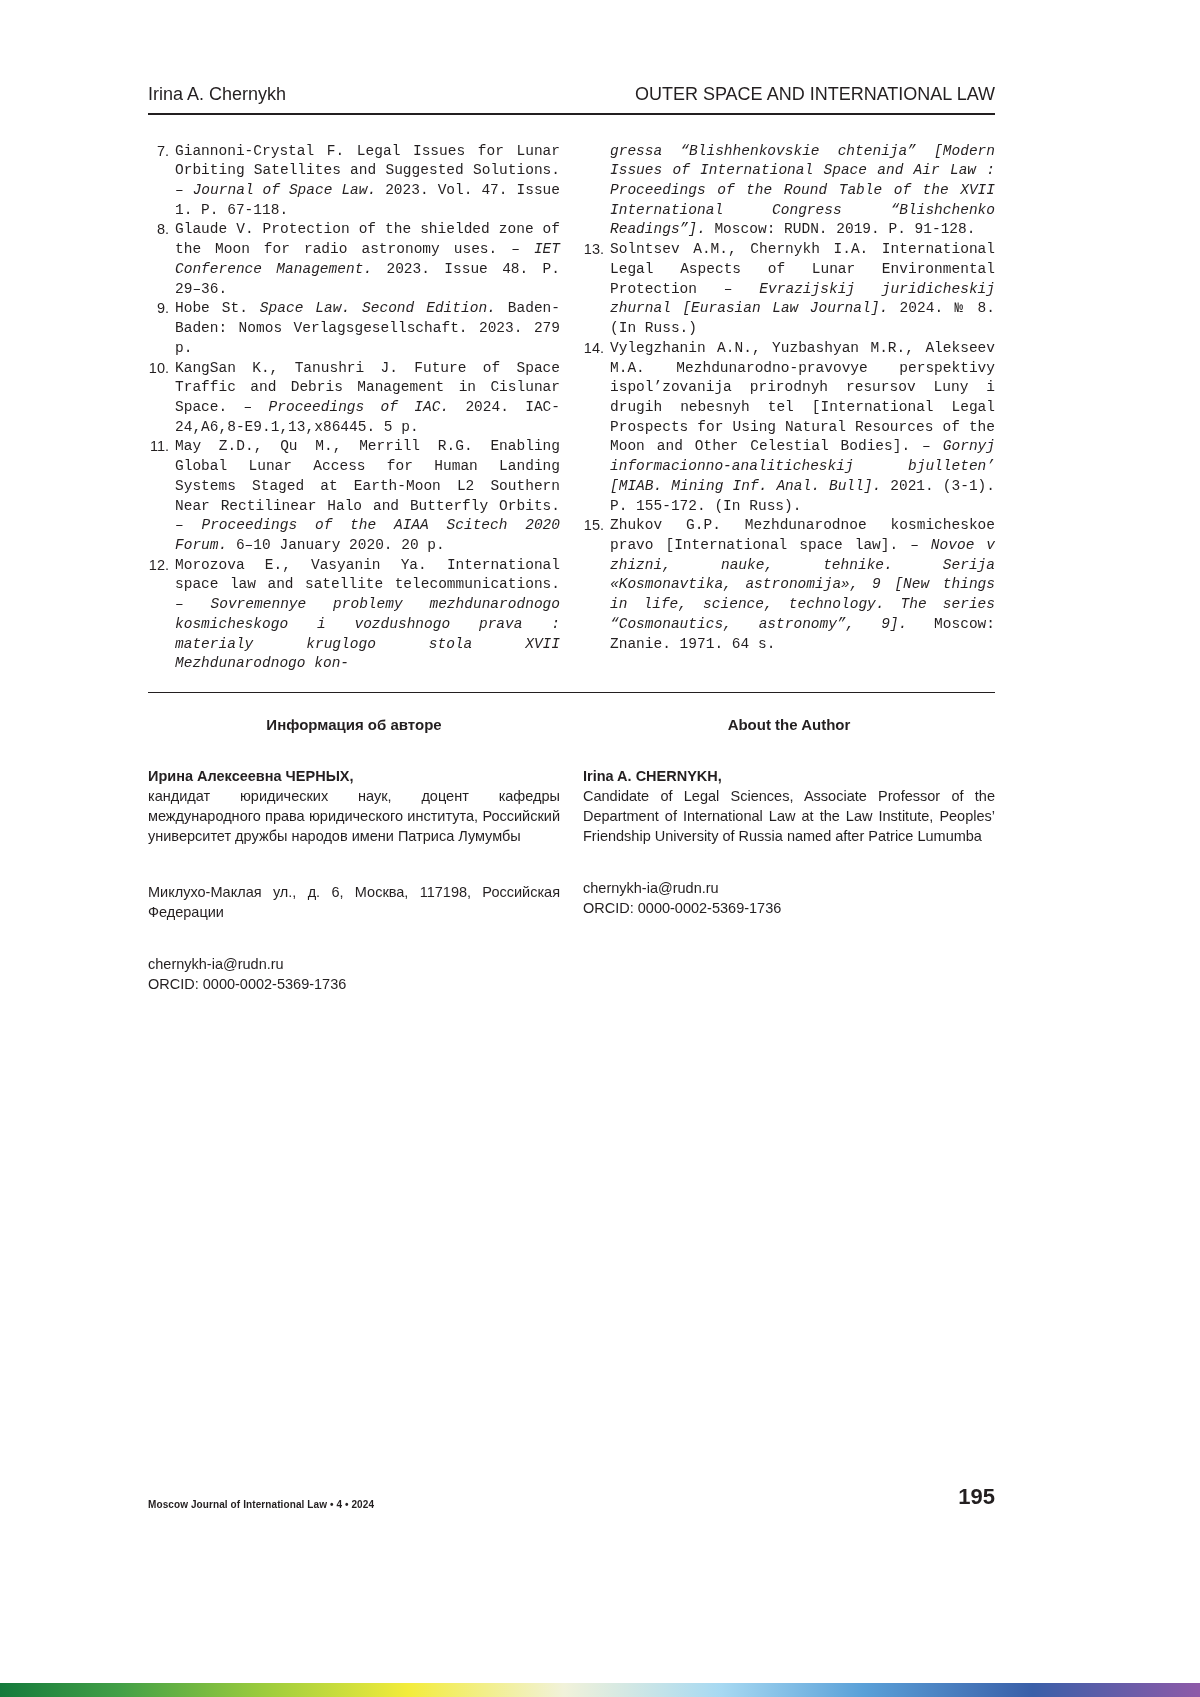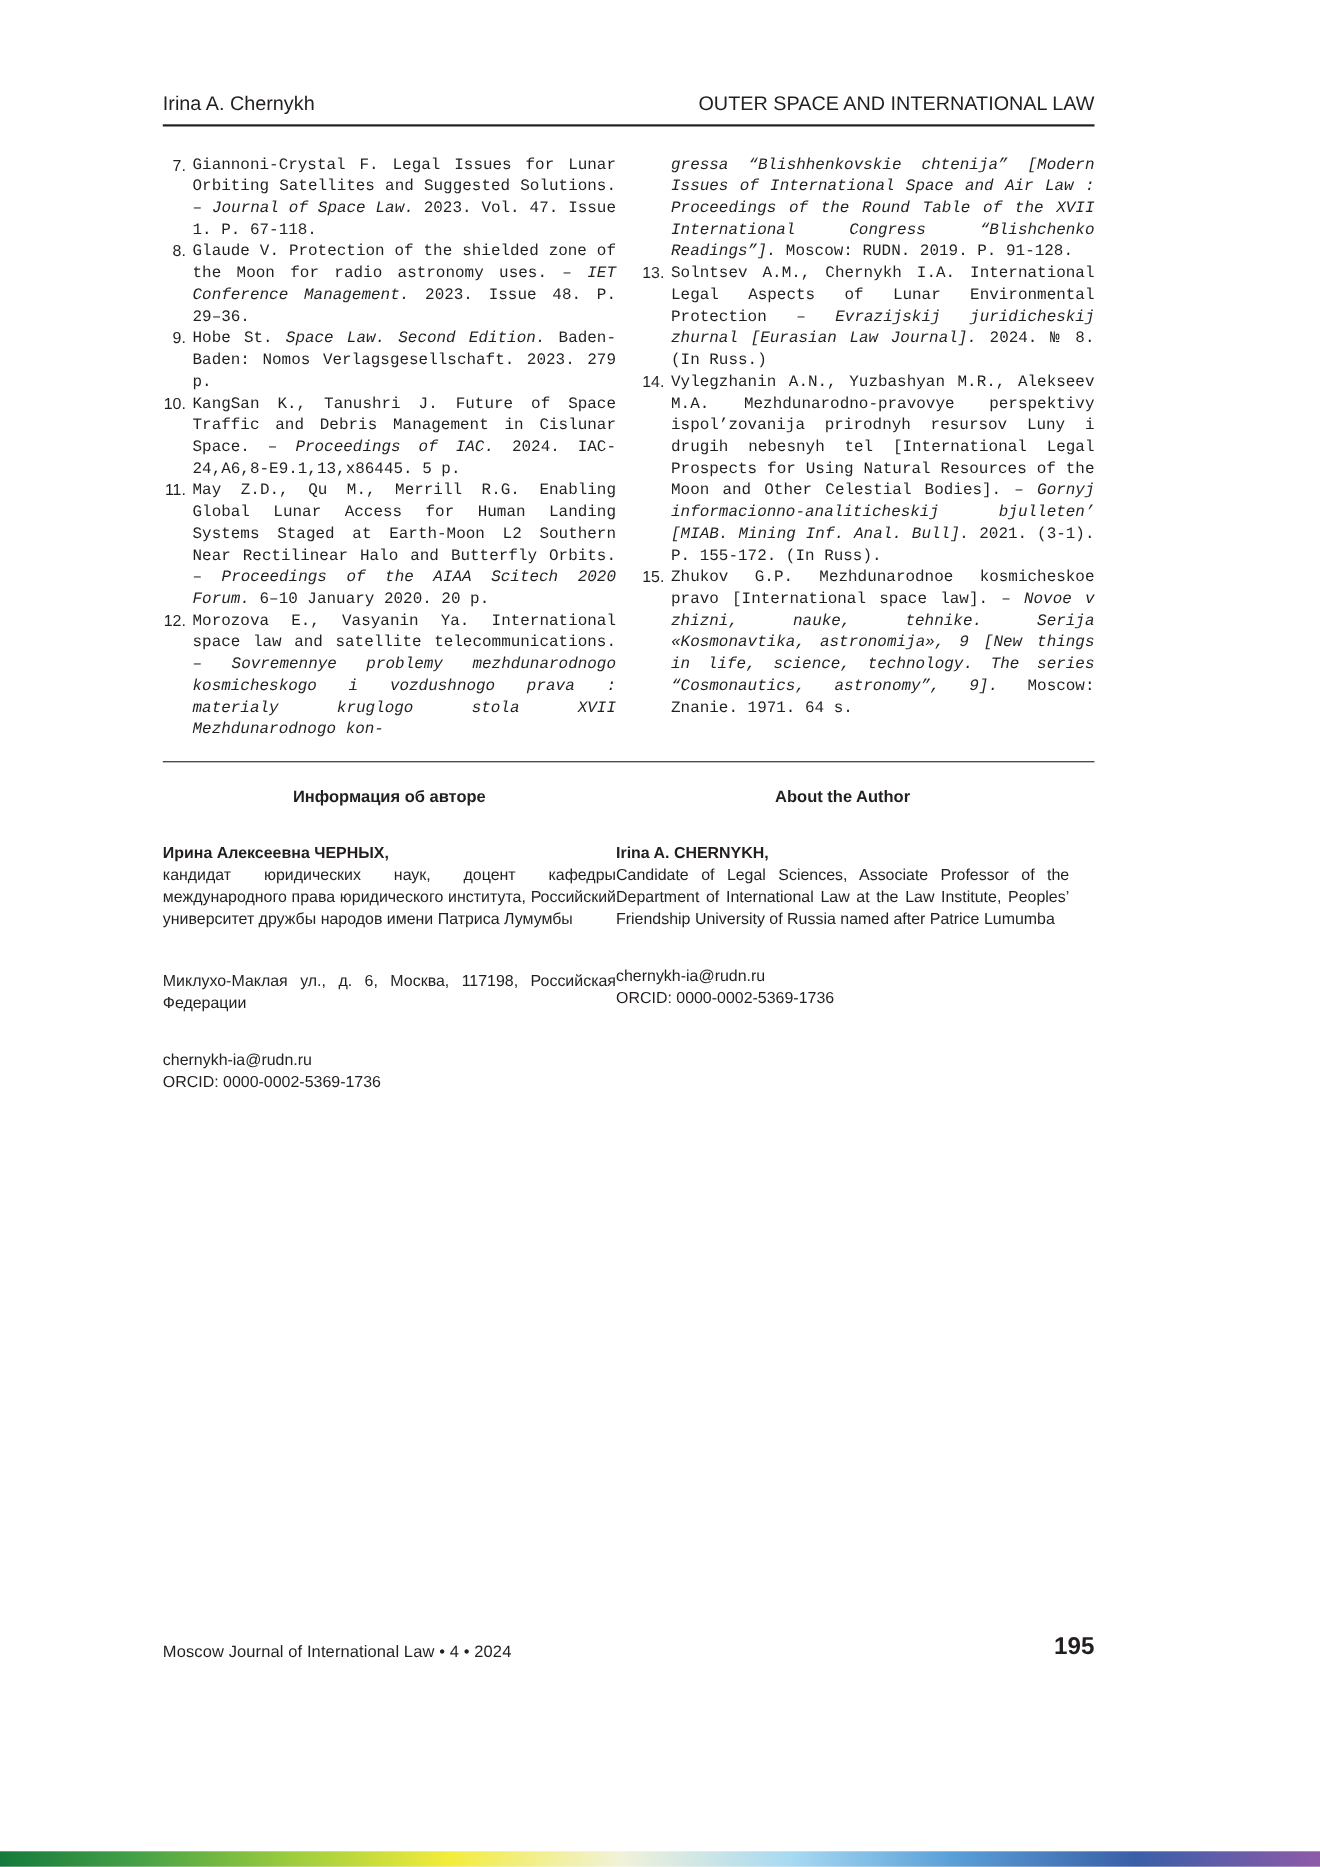--- a/index.html
+++ b/index.html
@@ -22,33 +22,33 @@
 
   .refs { display: flex; gap: 23px; margin-top: 27px; font-size: 14.5px; line-height: 1.36; }
   .col { width: 412px; }
   .ref { display: flex; }
   .ref-num { flex: 0 0 27px; padding-right: 6px; text-align: right; box-sizing: border-box; }
   .ref-text { flex: 1; text-align: justify; font-family: Liberation Mono, monospace; }
   .ref-text em { font-style: italic; }
 
   .section-divider { border: 0; border-top: 1.5px solid #231f20; margin: 18px 0 0; }
 
-  .authors { display: flex; margin-top: 22px; font-size: 14.5px; line-height: 1.38; }
+  .authors { display: flex; gap: 23px; margin-top: 22px; font-size: 14.5px; line-height: 1.38; }
   .author-heading { text-align: center; font-size: 15px; font-weight: 700; margin: 0 0 30px; }
   .bio { text-align: justify; margin: 0; }
   .author-name { font-weight: 700; }
   .address { text-align: justify; margin: 36px 0 0; }
   .contact { margin: 32px 0 0; }
   .contact div { margin: 0; }
 
   .footer {
     position: absolute; left: 148px; width: 847px; top: 1484px;
     display: flex; justify-content: space-between; align-items: flex-end;
   }
-  .journal-line { font-size: 15px; font-weight: 400; letter-spacing: 0.1px; }
+  .journal-line { font-size: 10px; font-weight: 700; letter-spacing: 0.1px; }
   .page-number { font-size: 22px; font-weight: 700; }
 
   .color-bar { position: absolute; left: 0; bottom: 0; width: 1200px; height: 14px; }
 </style>
 </head>
 <body style="color: rgb(35, 31, 32);">
 
 <div class="page">
   <div class="content">
 

